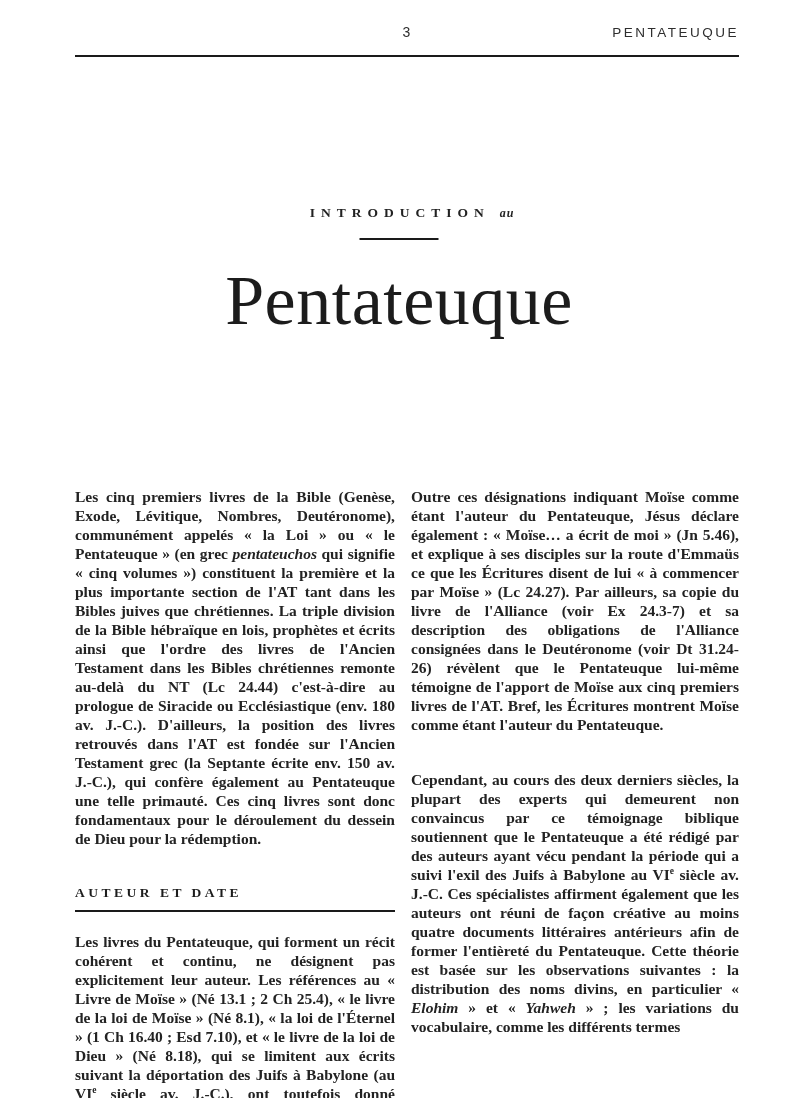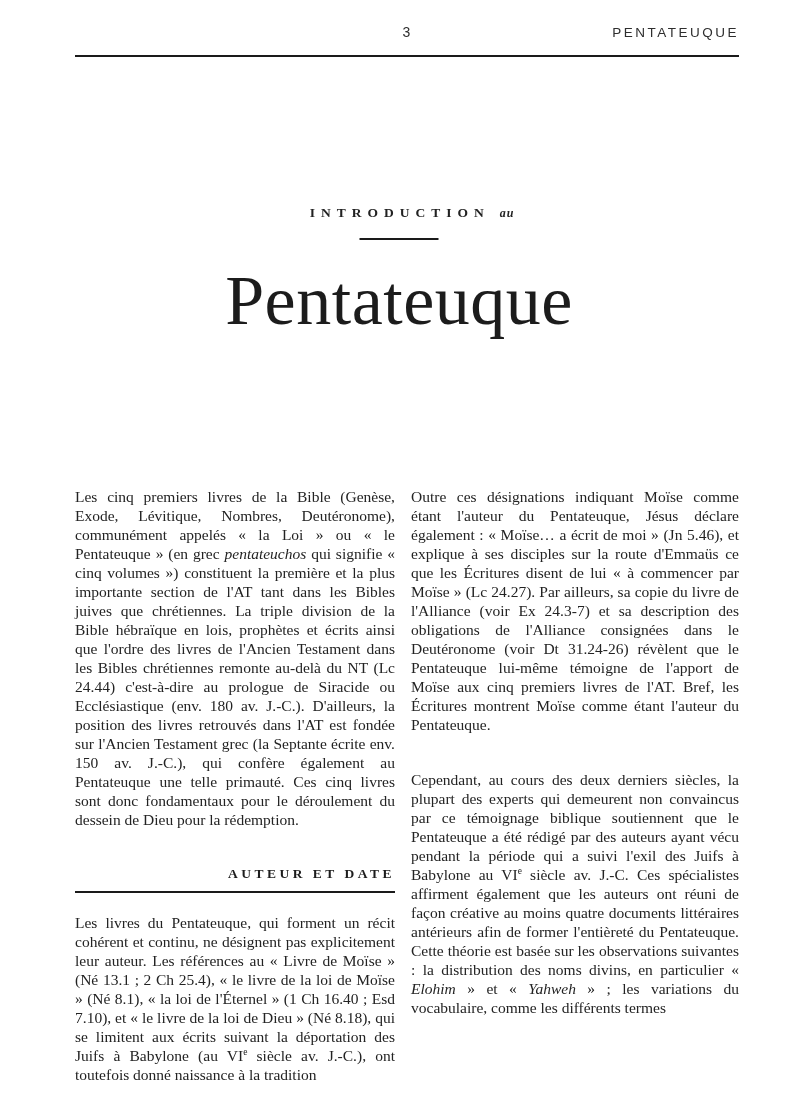--- a/index.html
+++ b/index.html
@@ -98,34 +98,34 @@
   }
   .col { hyphens: auto; }
   .col-left  { width: 320px; }
   .col-right { width: 328px; }
   .col p {
     margin: 0 0 19px 0;
     font-size: 15.5px;
     line-height: 19px;
     text-align: justify;
     color: #232323;
+    font-weight: bold;
   }
   .col p.spaced-top { margin-top: 36px; }
   .col sup {
     font-size: 9.5px;
     line-height: 0;
     vertical-align: super;
   }
   .section-heading {
     margin-top: 37px;
     font-size: 13.5px;
     font-weight: 700;
     letter-spacing: 3.5px;
     color: #1d1d1d;
-    text-align: right;
   }
   .section-rule {
     height: 2px;
     background: #1a1a1a;
     margin: 9px 0 20px 0;
   }
 </style>
 </head>
 <body>
 

